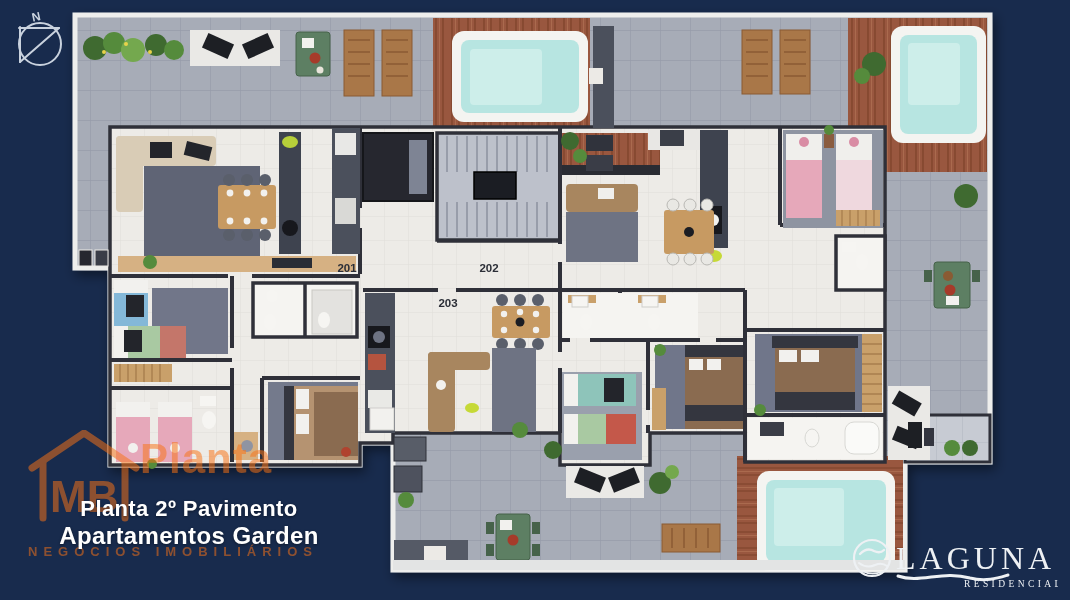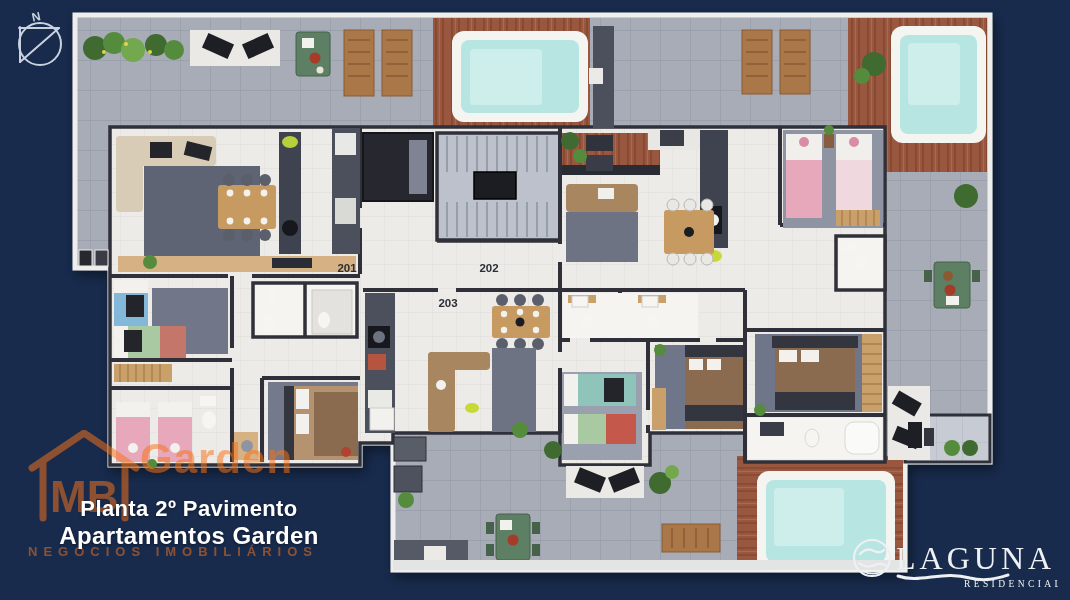--- a/index.html
+++ b/index.html
@@ -422,21 +422,21 @@
   </svg>
 
   <div class="watermark">
     <div class="wm-row">
       <svg class="wm-house" width="112" height="92" viewBox="0 0 112 92">
         <path d="M4,38 L56,3 L108,38" fill="none" stroke="currentColor" stroke-width="7" stroke-linecap="round"></path>
         <path d="M15,32 V88 M97,32 V88" fill="none" stroke="currentColor" stroke-width="7" stroke-linecap="round"></path>
         <text x="22" y="82" font-size="44" font-weight="bold" fill="currentColor" font-family="Liberation Sans, sans-serif">MB</text>
       </svg>
       <div class="wm-name">
-        <div>Garden</div>
+        <div>Planta</div>
       </div>
     </div>
     <div class="wm-tag">NEGÓCIOS IMOBILIÁRIOS</div>
   </div>
 
   <div class="caption">
     <div class="l1">Planta 2º Pavimento</div>
     <div class="l2">Apartamentos Garden</div>
   </div>
 

